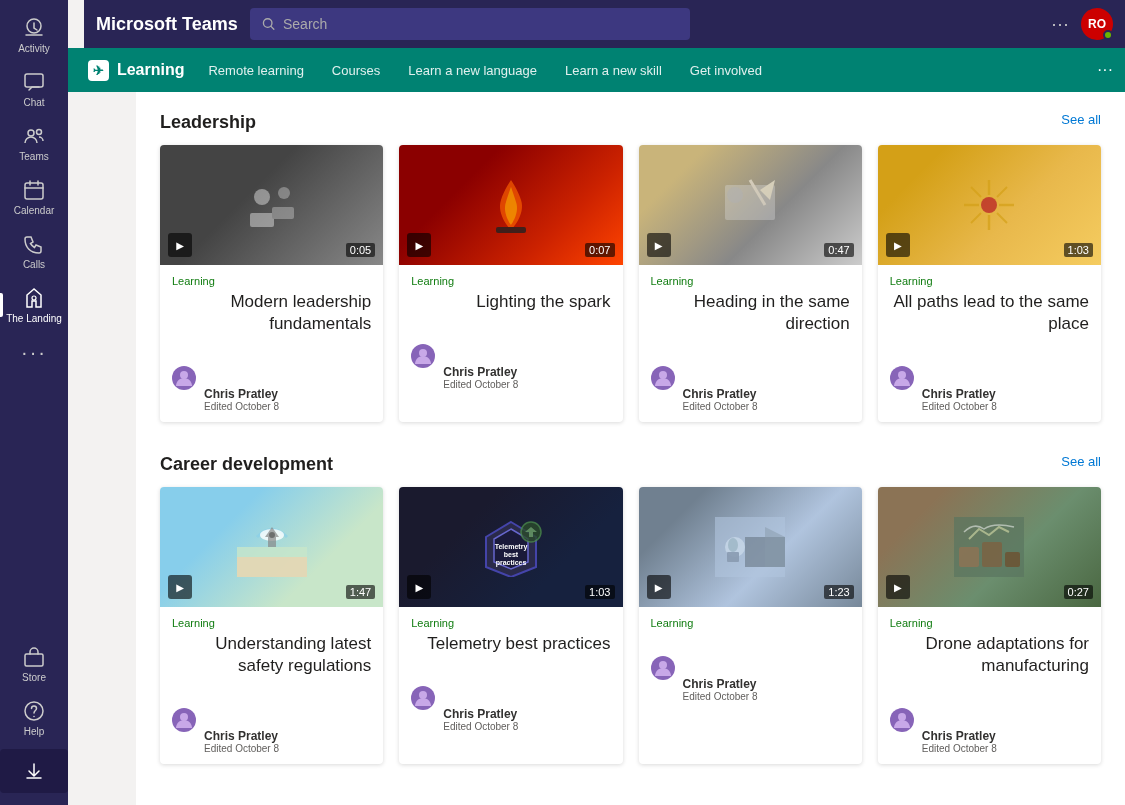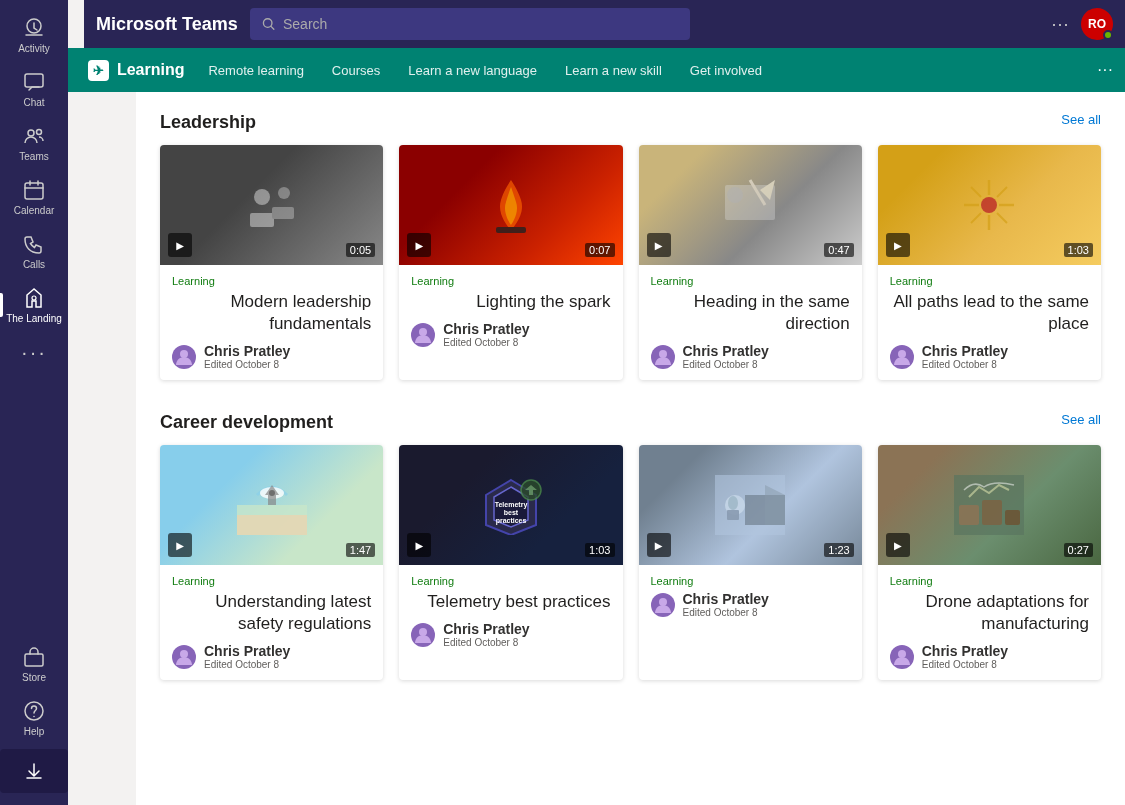--- a/index.html
+++ b/index.html
@@ -235,21 +235,21 @@
     }
     .author-avatar {
       width: 24px; height: 24px;
       border-radius: 50%;
       background: #8764b8;
       flex-shrink: 0;
       overflow: hidden;
       display: flex; align-items: center; justify-content: center;
     }
     .author-info { display: flex; flex-direction: column; }
-    .author-name { font-size: 14px; font-weight: 600; color: #323130; }
+    .author-name { font-size: 12px; font-weight: 600; color: #323130; margin-top: 44px; }
     .author-date { font-size: 10px; color: #605e5c; }
 
     
     .main::-webkit-scrollbar { width: 8px; }
     .main::-webkit-scrollbar-track { background: #f1f1f1; }
     .main::-webkit-scrollbar-thumb { background: #c8c6c4; border-radius: 4px; }
 
     
     .thumb-leadership-1 { background: linear-gradient(135deg, #444 40%, #888 100%); }
     .thumb-leadership-2 { background: linear-gradient(135deg, #8b0000 30%, #cc2200 70%, #ff4400 100%); }

